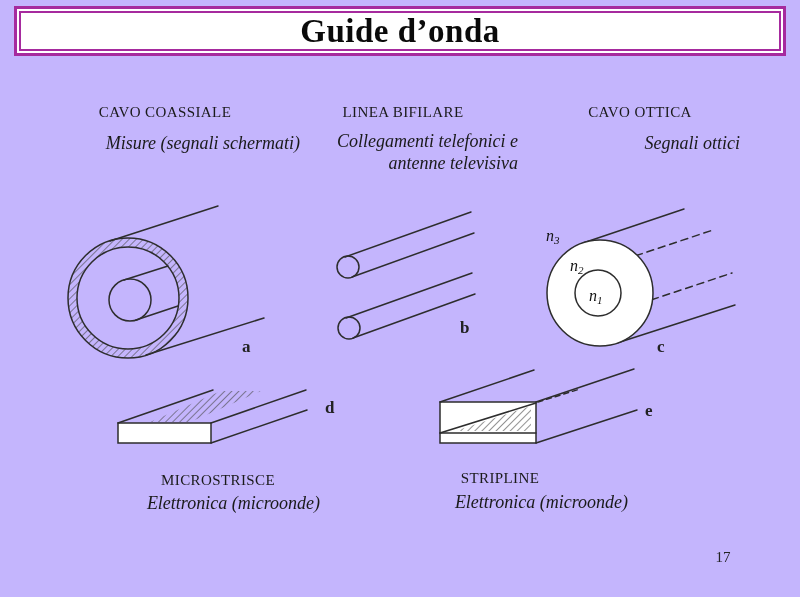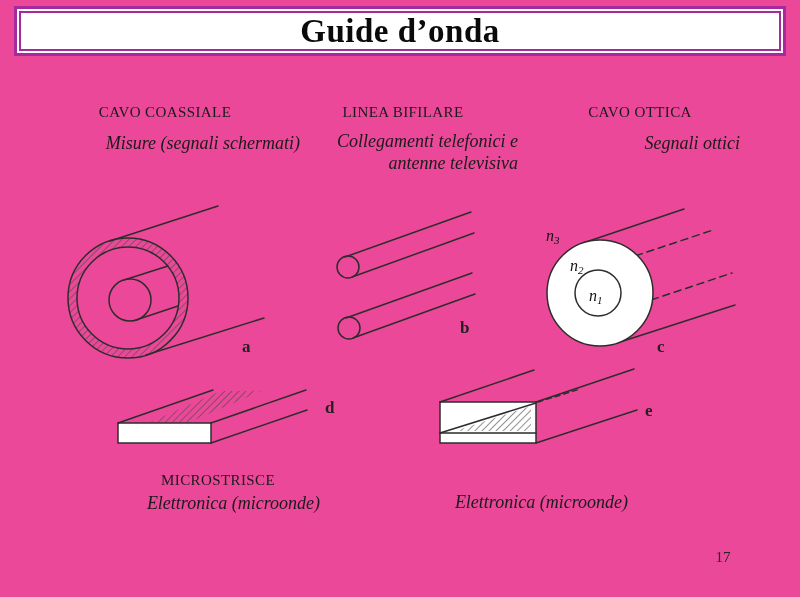--- a/index.html
+++ b/index.html
@@ -1,17 +1,17 @@
 <!DOCTYPE html>
 <html><head>
 <meta charset="utf-8">
 <style>
   html,body{margin:0;padding:0;background:#fff;}
   .slide{
-    position:relative;width:800px;height:597px;background:#ec4899;
+    position:relative;width:800px;height:597px;background:#c4b5fd;
     font-family:"Liberation Serif",serif;color:#111;overflow:hidden;
   }
   .title-box{
     position:absolute;left:14px;top:6px;width:766px;height:44px;
     border:3px solid #A62A9E;background:#fff;
   }
   .title-inner{
     position:absolute;inset:2px;border:2px solid #A62A9E;
     display:flex;align-items:center;justify-content:center;
   }
@@ -128,17 +128,18 @@
       <line class="stroke" x1="440" y1="402" x2="534" y2="370"></line>
       <line class="stroke" x1="536" y1="402" x2="634" y2="369"></line>
       <line class="stroke" x1="536" y1="443" x2="637" y2="410"></line>
       <text class="fig-letter" x="645" y="416">e</text>
     </g>
   </svg>
 
   <div class="col-heading h-micro">MICROSTRISCE</div>
   <div class="col-desc d-micro">Elettronica (microonde)</div>
 
+  <div class="col-heading h-strip">STRIPLINE</div>
   <div class="col-desc d-strip">Elettronica (microonde)</div>
 
   <div class="page-number">17</div>
 
 </div>
 
 </body></html>

